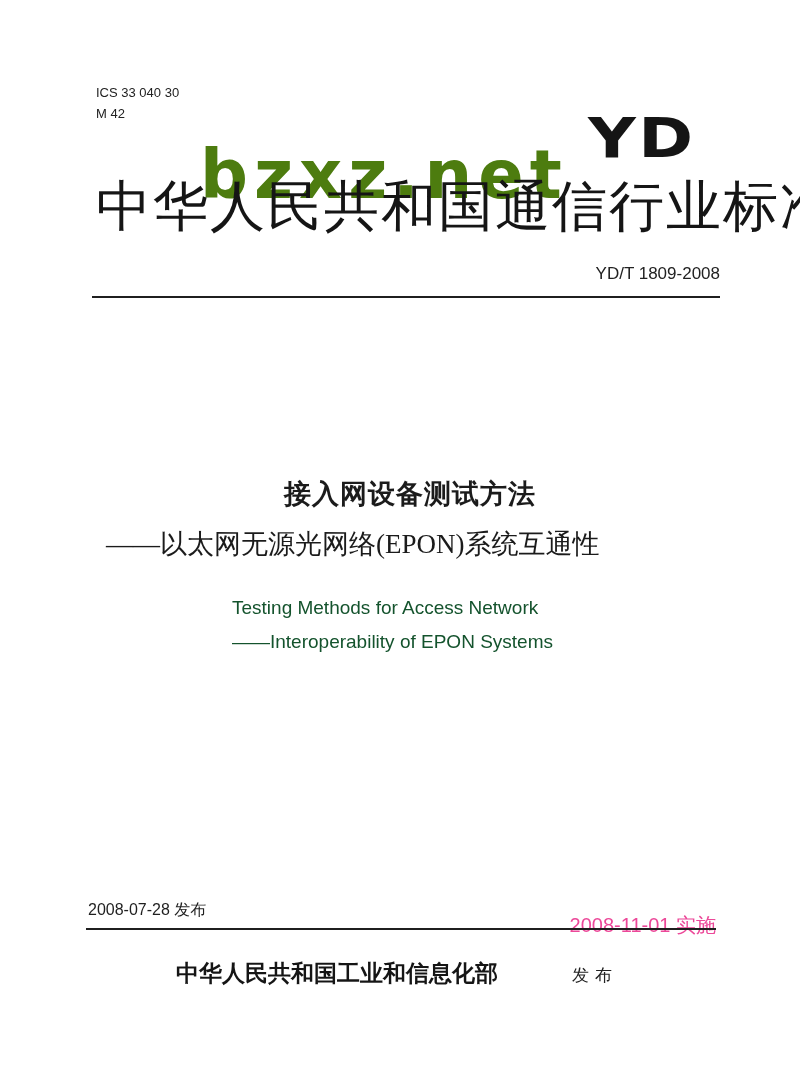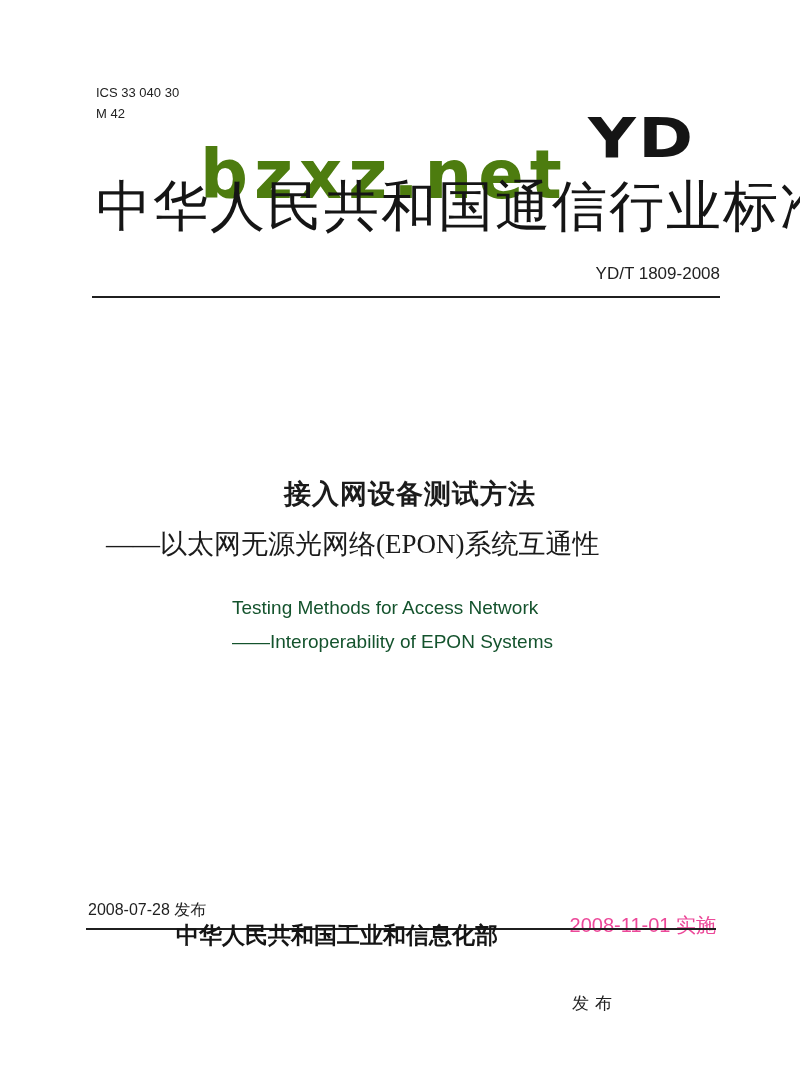--- a/index.html
+++ b/index.html
@@ -102,35 +102,34 @@
     }
     .date-impl {
       right: 84px; top: 904px;
       font-size: 20px;
       color: #ec4899;
       white-space: nowrap;
       margin-top: 8px;
     }
 
     .publisher {
-      left: 176px; top: 920px;
+      left: 176px; top: 958px;
       font-family: "DejaVu Serif", serif;
       font-weight: bold;
       font-size: 23px;
       color: #151515;
       letter-spacing: 0px;
       white-space: nowrap;
     }
     .publisher-suffix {
       left: 572px; top: 964px;
       font-size: 17px;
       color: #222;
       letter-spacing: 6px;
       white-space: nowrap;
-      margin-top: 28px;
     }
   </style>
 </head>
 <body>
 
 <div class="abs ics">
   <div>ICS 33 040 30</div>
   <div>M 42</div>
 </div>
 

